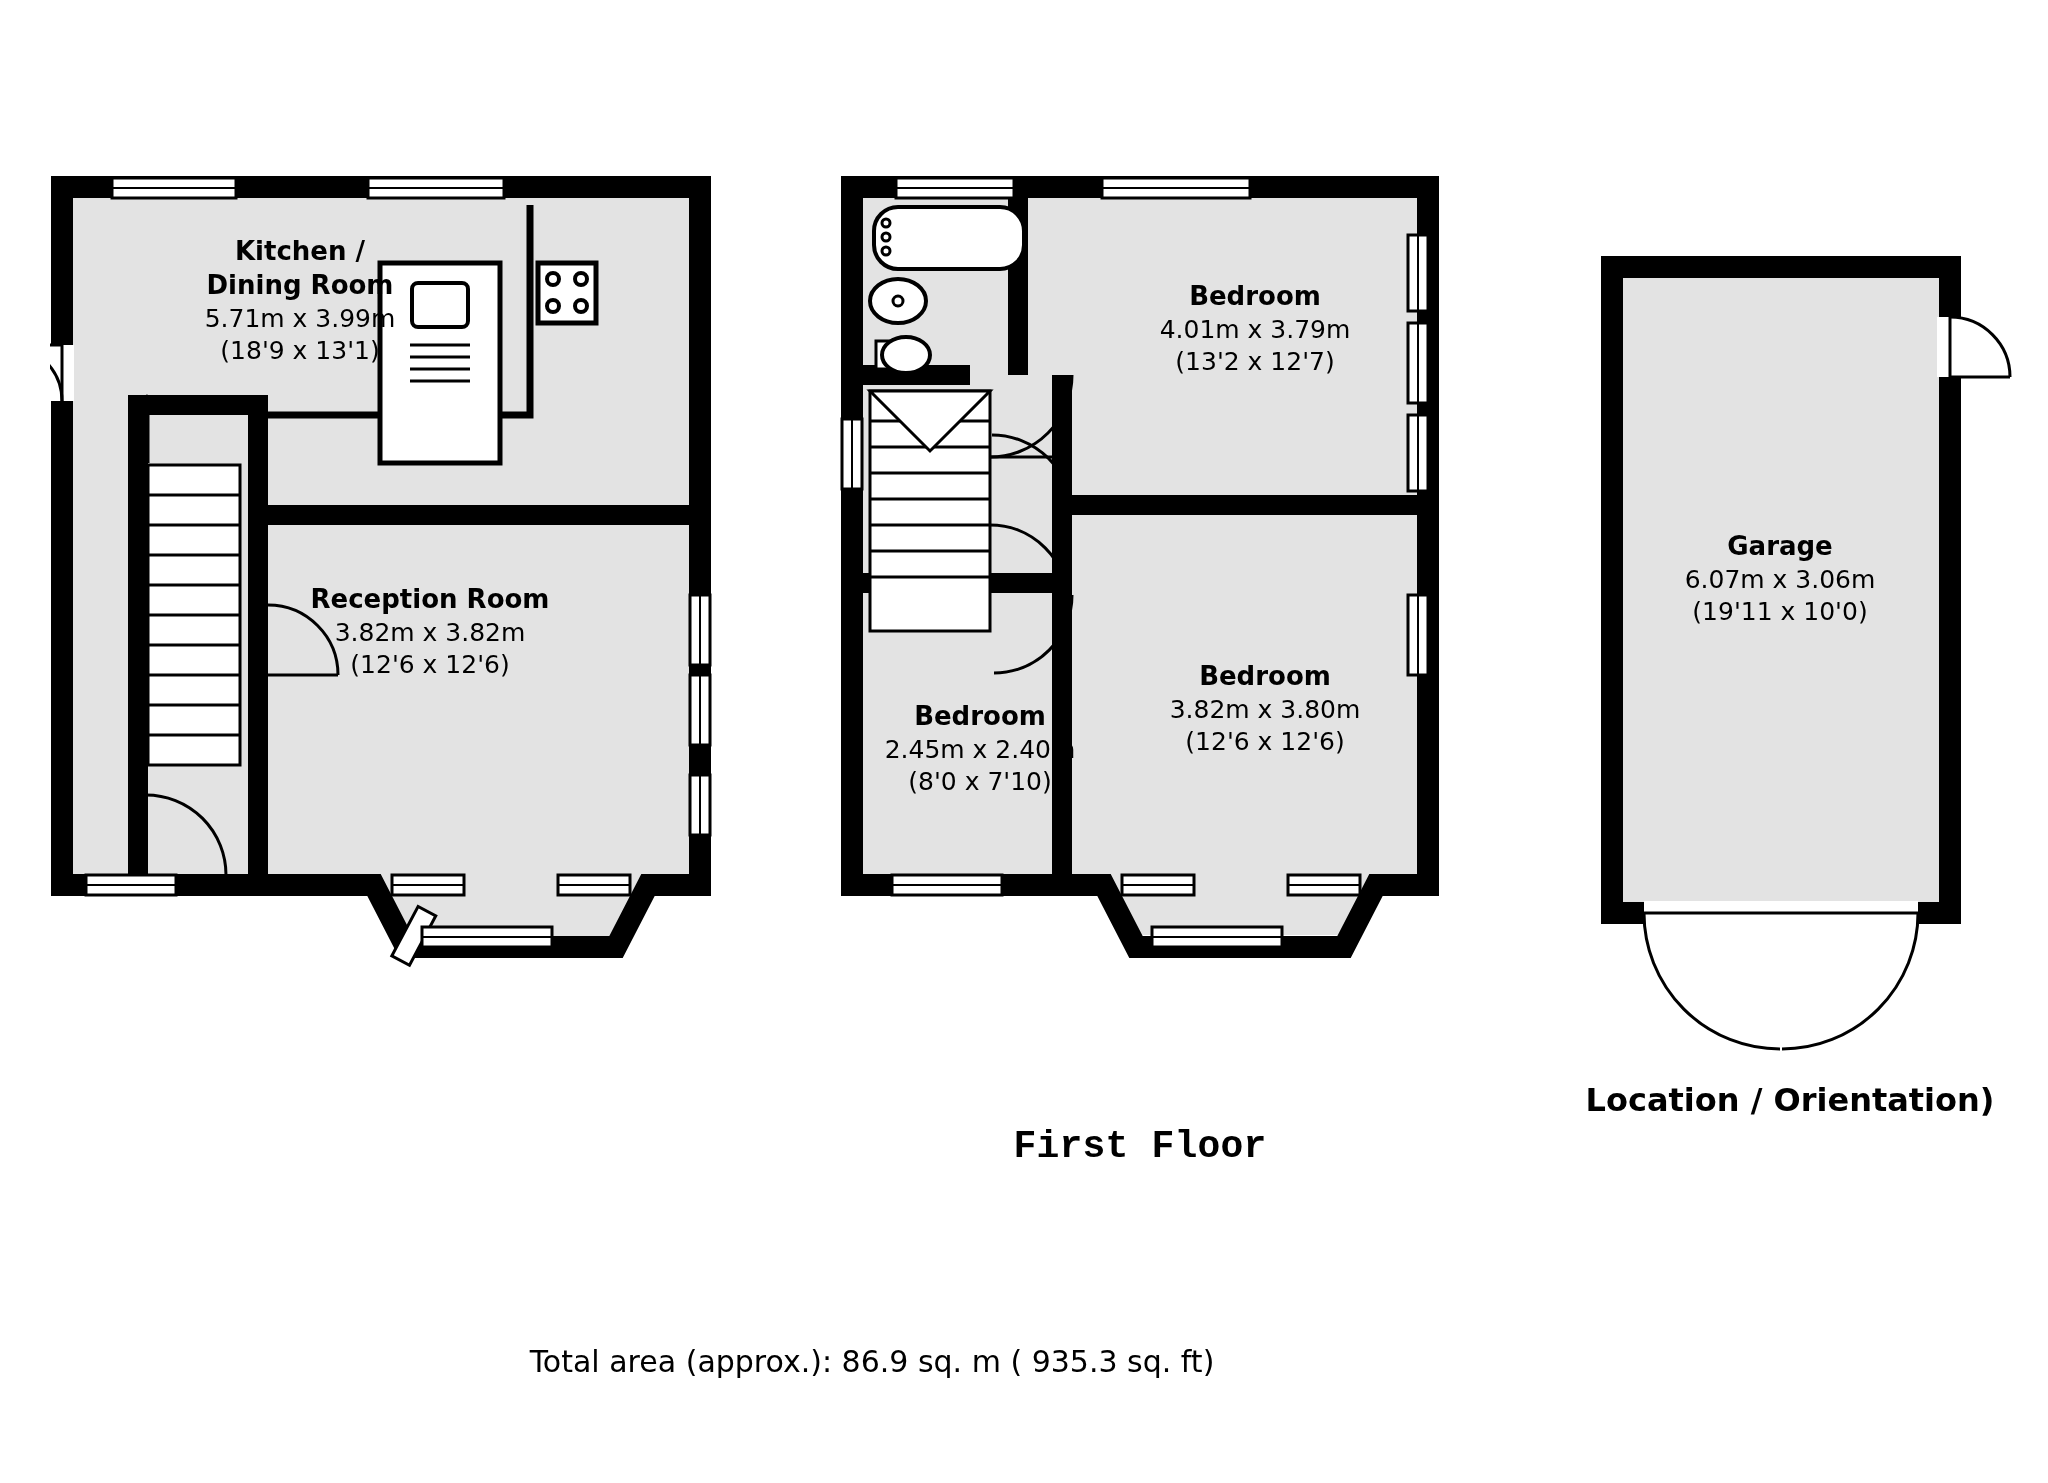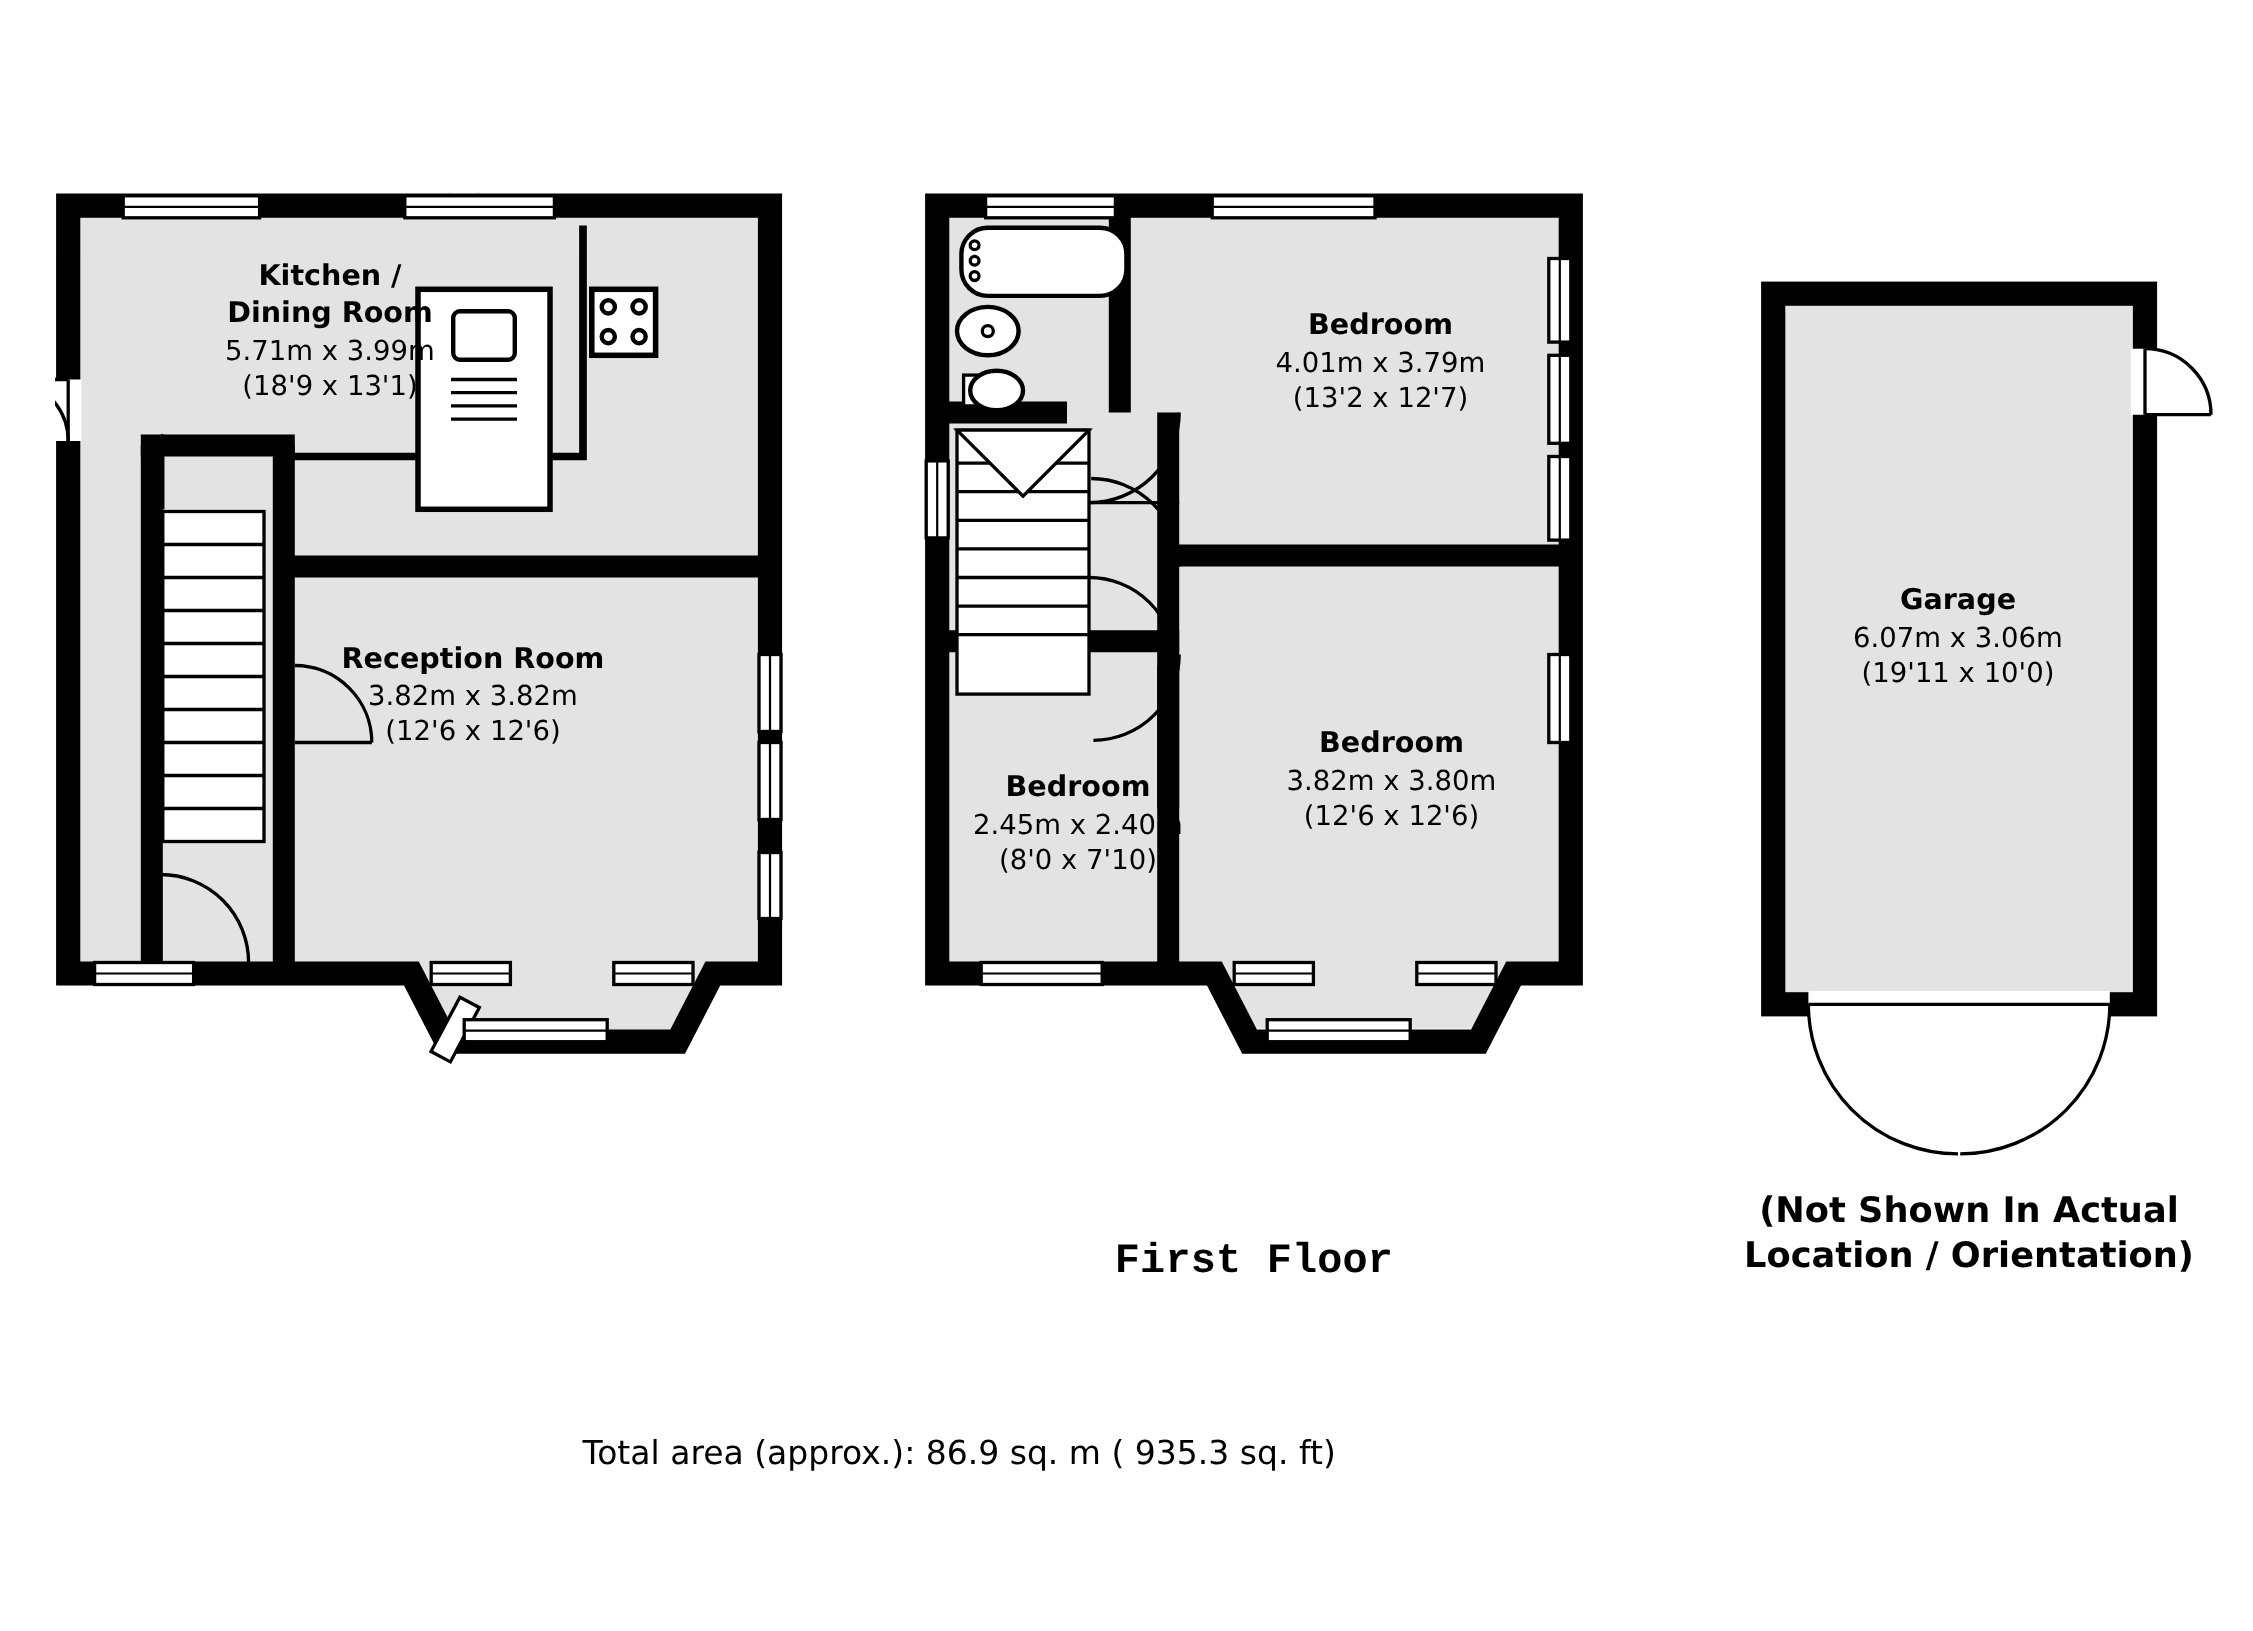--- a/index.html
+++ b/index.html
@@ -47,21 +47,21 @@
     text-align: center;
     font-weight: bold;
     font-size: 32px;
     line-height: 1.28;
     color: #000;
   }
 
   #totals {
     position: absolute;
     left: 0;
-    top: 1300px;
+    top: 1340px;
     width: 1744px;
     text-align: center;
     font-size: 30px;
     line-height: 1.48;
     color: #000;
   }
   #totals div { white-space: nowrap; }
 
   
   .room-label {
@@ -333,21 +333,20 @@
       <span class="rname">Garage</span>
       <span class="rdim">6.07m x 3.06m</span>
       <span class="rdimft">(19'11 x 10'0)</span>
     </div>
   </div>
 
 
   <div class="floor-label" id="first-floor-label">First Floor</div>
 
   <div id="garage-note">
-    <div>(Not Shown In Actual</div>
     <div>Location / Orientation)</div>
   </div>
 
   <div id="totals">
     <div>Total area (approx.): 86.9 sq. m ( 935.3 sq. ft)</div>
   </div>
 
 </div>
 
 </body></html>

